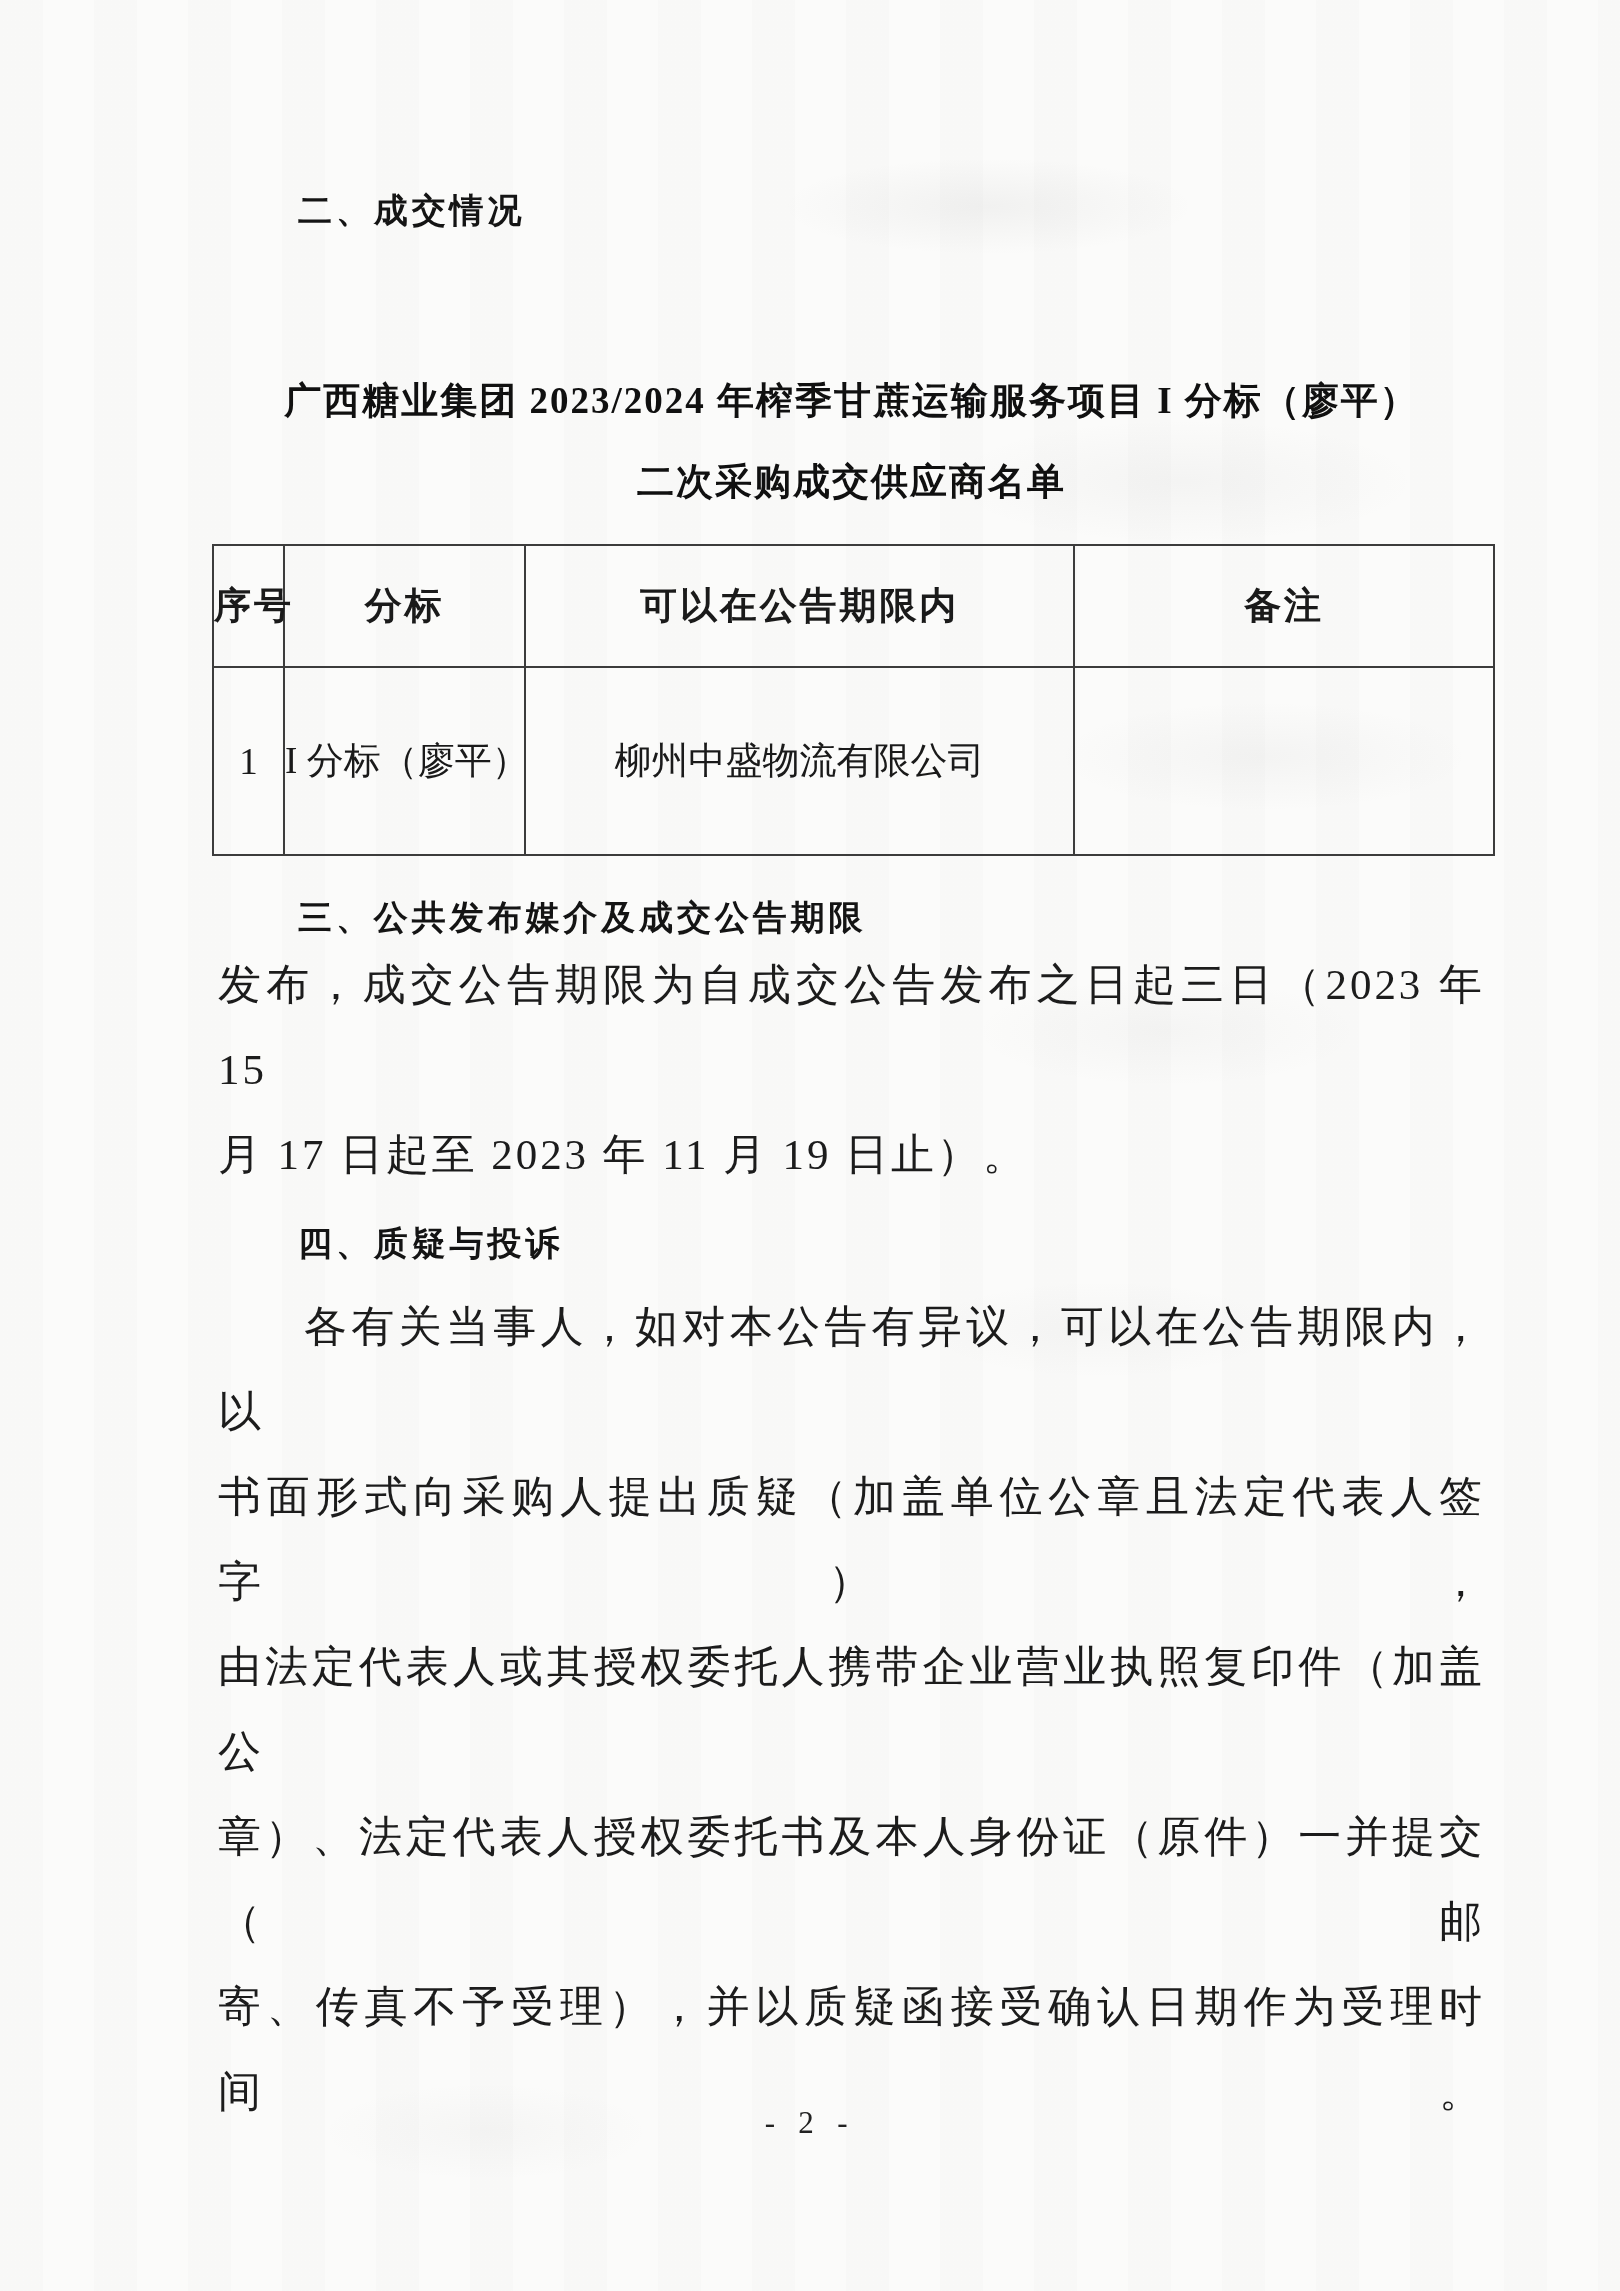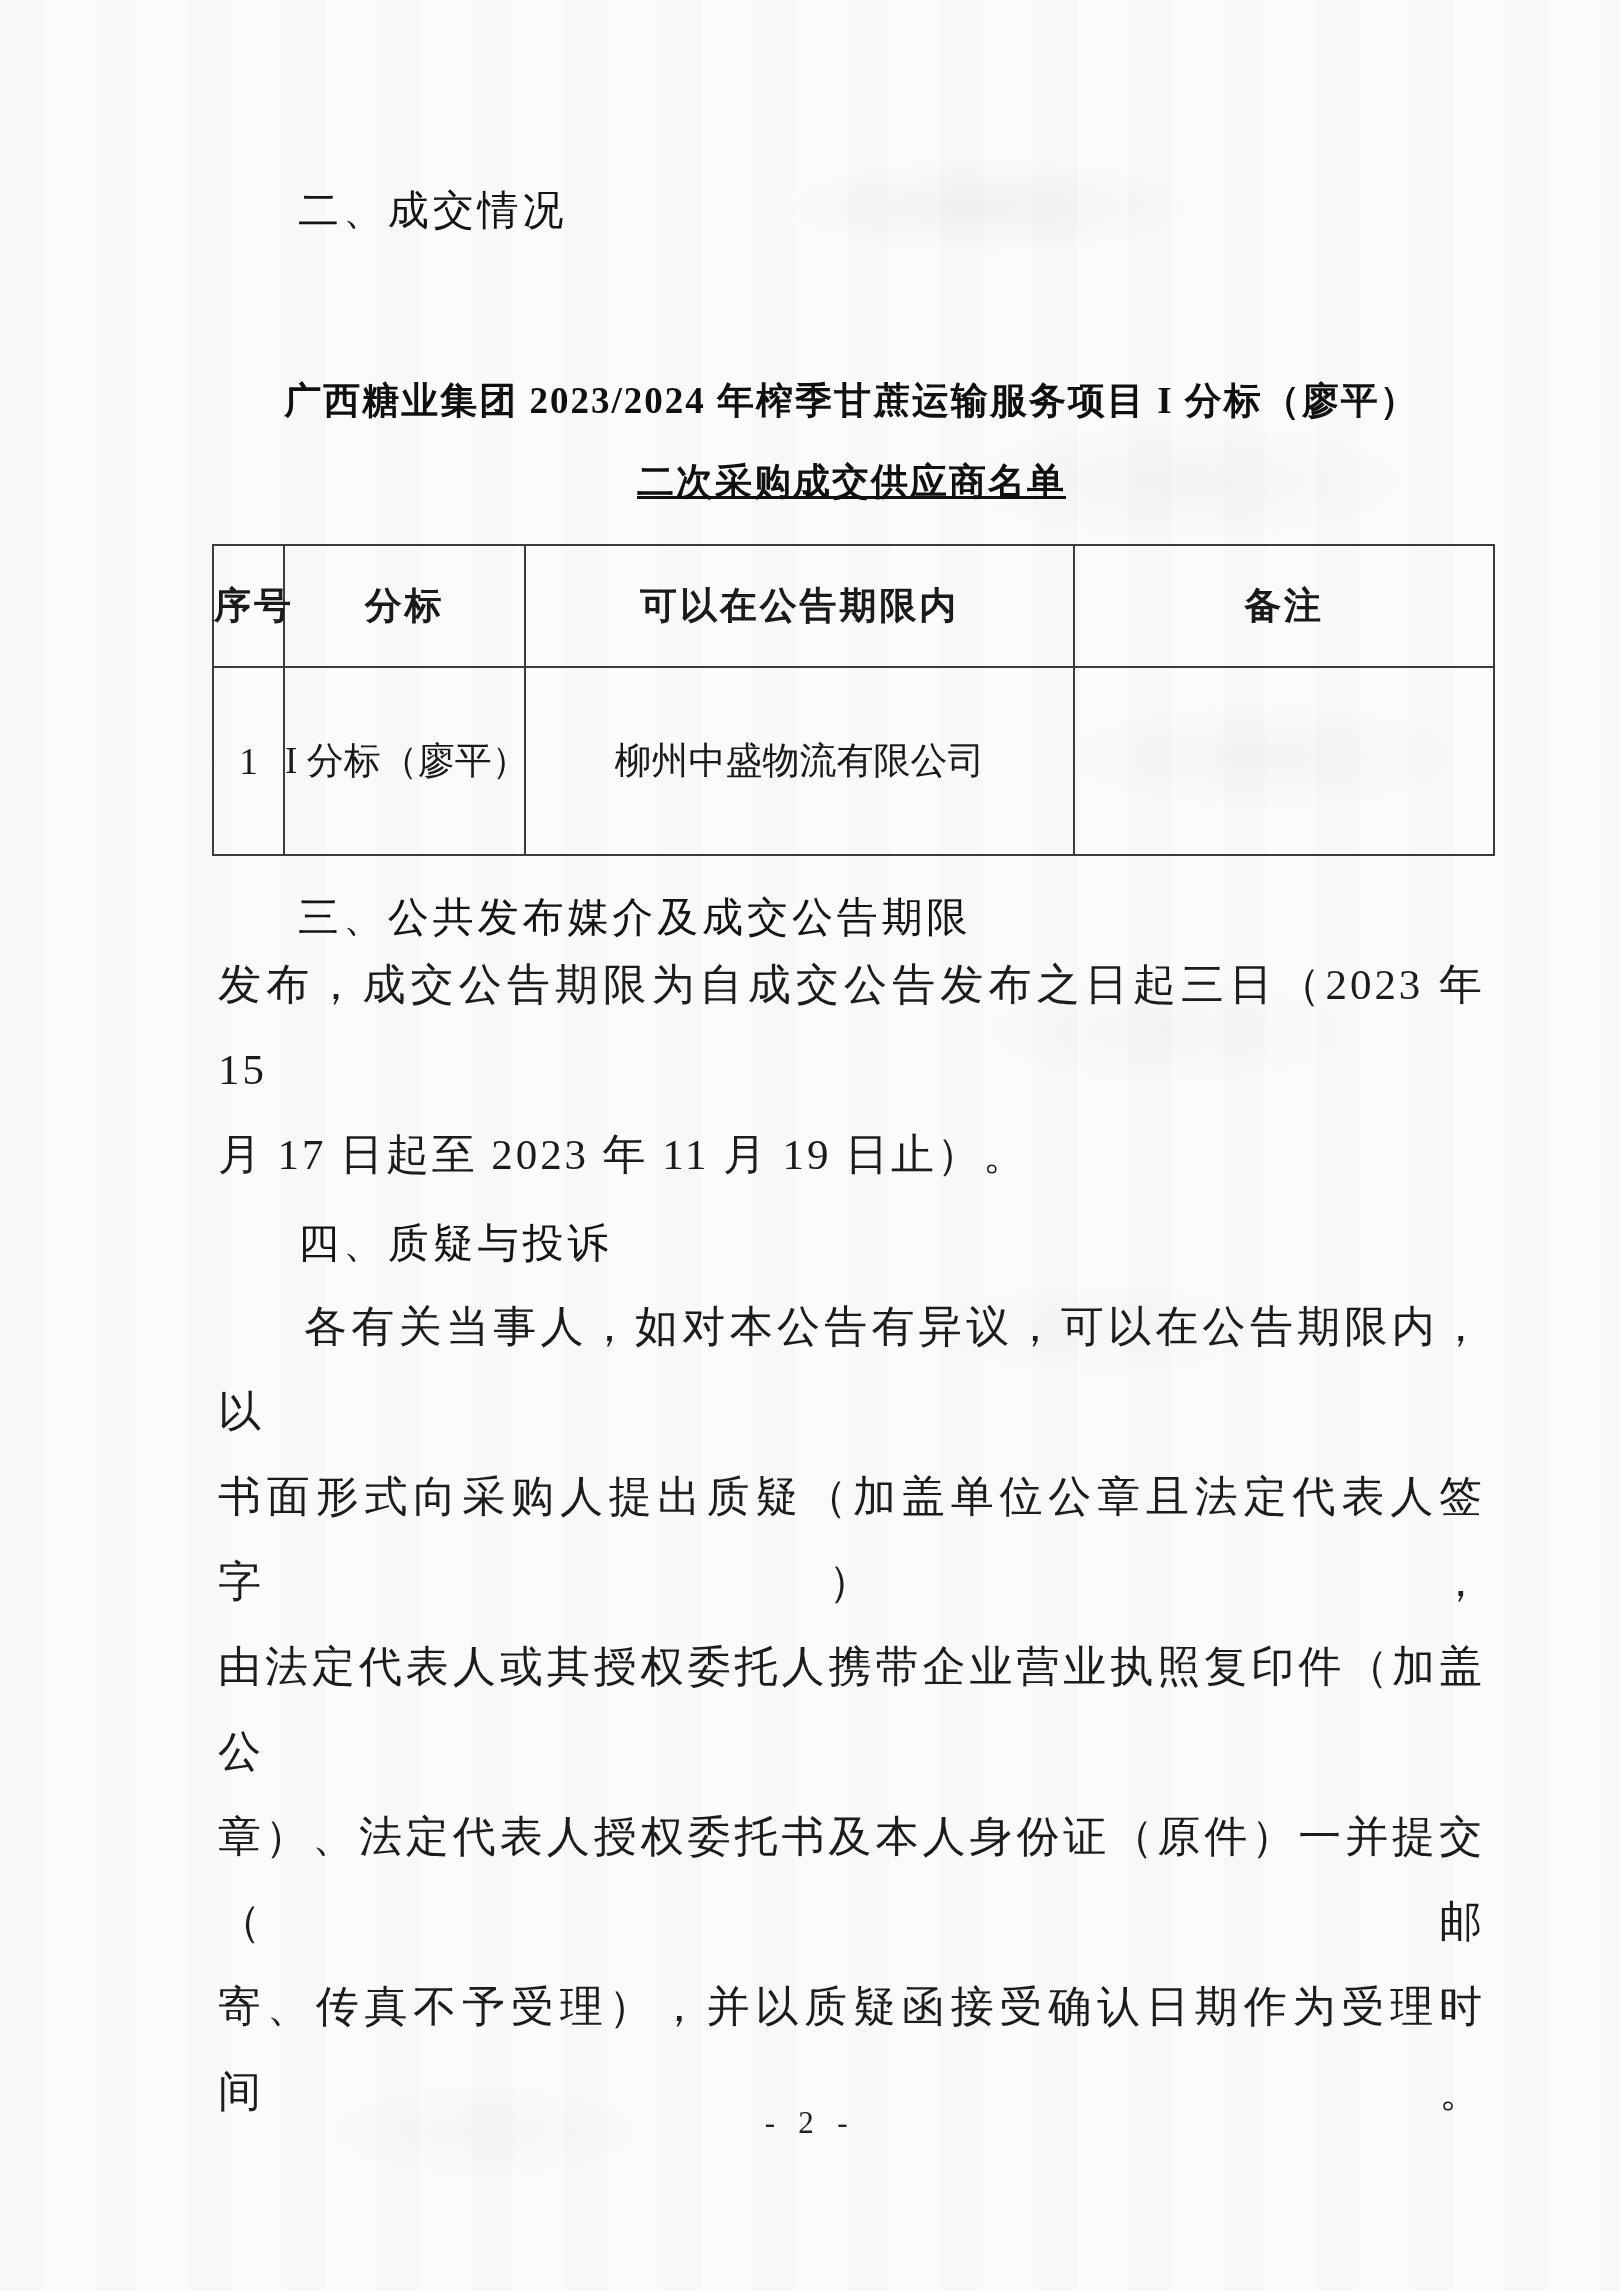--- a/index.html
+++ b/index.html
@@ -17,35 +17,35 @@
       radial-gradient(274px 78px at 72% 45%, rgba(110,110,110,0.045), transparent 70%),
       radial-gradient(255px 69px at 68% 58%, rgba(110,110,110,0.04), transparent 70%),
       radial-gradient(235px 69px at 30% 93%, rgba(110,110,110,0.04), transparent 70%),
       repeating-linear-gradient(90deg, rgba(0,0,0,0.012) 0 43px, rgba(0,0,0,0) 43px 94px);
     overflow:hidden;
   }
   .content{padding:0 135px 0 218px;}
 
   .h2{
     font-family:"Liberation Sans","DejaVu Sans",sans-serif;
-    font-weight:normal;color:#141414;
-    font-size:41px;line-height:49px;
+    font-weight:bold;color:#141414;
+    font-size:34px;line-height:49px;
     letter-spacing:3.9px;text-indent:80px;
   }
   .h2-1{margin-top:186px;}
   .h2-2{margin-top:37px;}
   .h2-3{margin-top:21.6px;}
 
   .doc-title{
     font-weight:bold;color:#101010;
     font-size:37px;line-height:54px;
     text-align:center;letter-spacing:2px;
   }
   .doc-title-1{margin-top:139px;}
-  .doc-title-2{margin-top:27.4px;text-decoration:underline;}
+  .doc-title-2{margin-top:27.4px;}
 
   table.supplier{
     margin-top:35px;margin-left:-5.9px;
     width:1281px;
     border-collapse:collapse;table-layout:fixed;
     font-size:37px;color:#1a1a1a;border-radius:9px;
   }
   table.supplier col.c-seq{width:71px;}
   table.supplier col.c-lot{width:241px;}
   table.supplier col.c-sup{width:549px;}

